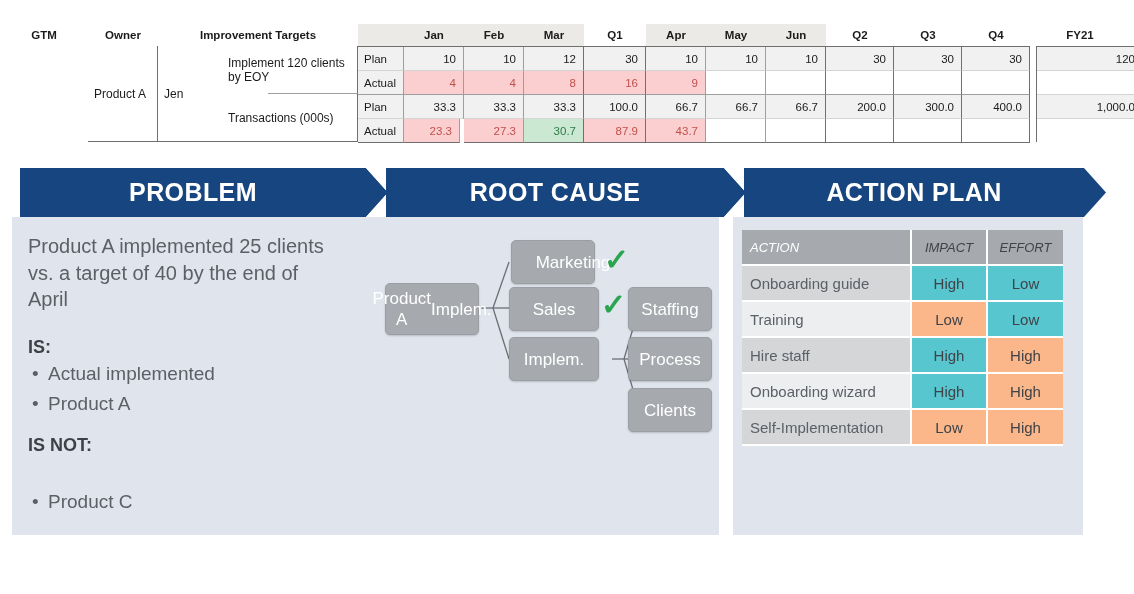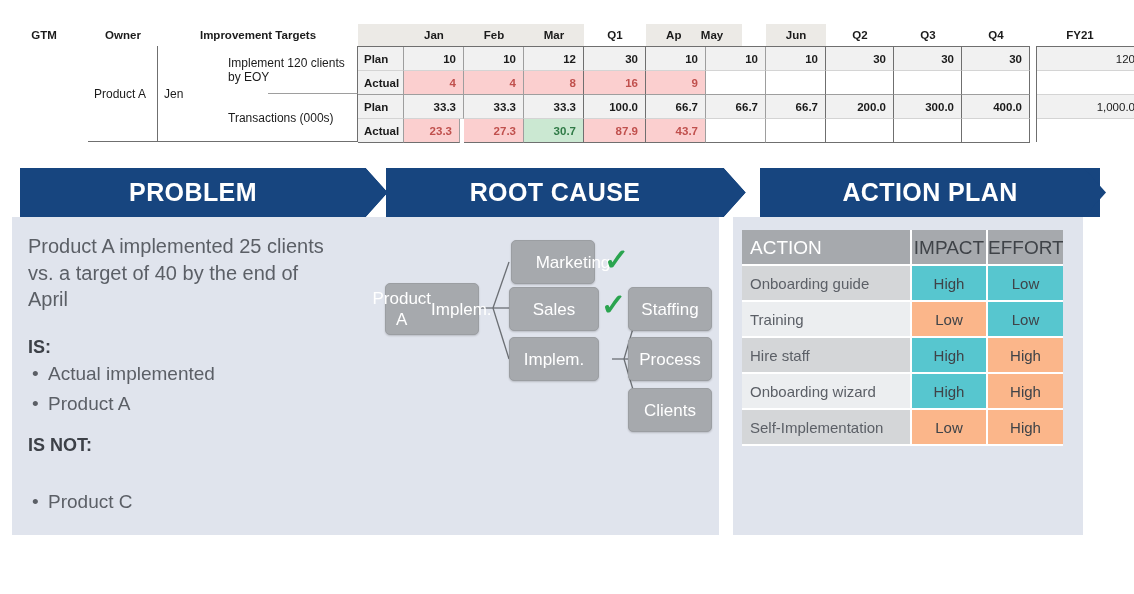--- a/index.html
+++ b/index.html
@@ -24,21 +24,20 @@
     font-size:11.5px; font-weight:bold; color:#1b1b1b;
     text-align:center;
   }
   .mt-h.shaded{ background:#eceae6; }
 
   .mt-grid{
     position:absolute; left:88px; top:22px;
     border-top:1.4px solid #6f6f6f;
     border-left:1.4px solid #6f6f6f;
     box-sizing:border-box;
-    font-weight:bold;
   }
   .mt-row{ position:relative; height:24px; }
   .mt-c{
     position:absolute; top:0; height:24px; line-height:24px;
     box-sizing:border-box;
     border-right:1px solid #9e9e9e;
     border-bottom:1px solid #d4d4d4;
     font-size:11.5px; color:#1b1b1b;
     background:#ffffff;
     overflow:hidden; white-space:nowrap;
@@ -140,21 +139,21 @@
   #ap-table{ position:absolute; left:742px; top:230px; }
   .ap-row{ position:relative; height:36px; }
   .ap-c{
     position:absolute; top:0; height:36px; line-height:36px;
     box-sizing:border-box;
     font-size:15px;
     border-right:2px solid #ffffff;
     border-bottom:2px solid #ffffff;
     overflow:hidden; white-space:nowrap;
   }
-  .ap-c.head{ background:#a6a9ad; color:#ffffff; font-size:19px; }
+  .ap-c.head{ background:#a6a9ad; color:#ffffff; font-size:13px;font-style:italic; }
   .ap-c.action{ padding-left:8px; text-align:left; color:#5b5f66; }
   .ap-c.head.action{ color:#ffffff; }
   .ap-c.center{ text-align:center; color:#3f4348; }
   .ap-c.rowA{ background:#d4d6d8; }
   .ap-c.rowB{ background:#eceef0; }
   .ap-c.teal{ background:#57c6cf; }
   .ap-c.orange{ background:#fbb68a; }
   .ap-c.last{ border-right:none; }
 </style>
 </head>
@@ -165,21 +164,21 @@
   <div class="mt-headrow">
     <div class="mt-h" style="left:0px;width:88px;">GTM</div>
     <div class="mt-h" style="left:88px;width:70px;">Owner</div>
     <div class="mt-h" style="left:158px;width:200px;">Improvement Targets</div>
     <div class="mt-h shaded" style="left:358px;width:46px;"></div>
     <div class="mt-h shaded" style="left:404px;width:60px;">Jan</div>
     <div class="mt-h shaded" style="left:464px;width:60px;">Feb</div>
     <div class="mt-h shaded" style="left:524px;width:60px;">Mar</div>
     <div class="mt-h" style="left:584px;width:62px;">Q1</div>
     <div class="mt-h shaded" style="left:646px;width:60px;">Apr</div>
-    <div class="mt-h shaded" style="left:682px;width:60px;">May</div>
+    <div class="mt-h shaded" style="left:706px;width:60px;">May</div>
     <div class="mt-h shaded" style="left:766px;width:60px;">Jun</div>
     <div class="mt-h" style="left:826px;width:68px;">Q2</div>
     <div class="mt-h" style="left:894px;width:68px;">Q3</div>
     <div class="mt-h" style="left:962px;width:68px;">Q4</div>
     <div class="mt-h" style="left:1036px;width:88px;">FY21</div>
   </div>
 
   <div class="mt-merge" style="left:88px;top:22px;width:70px;height:96px;">Product A</div>
   <div class="mt-merge" style="left:158px;top:22px;width:200px;height:96px;">Jen</div>
   <div class="mt-merge half" style="left:268px;top:22px;width:90px;height:48px;background:transparent;border-right:1.4px solid #6f6f6f;border-bottom:1px solid #9e9e9e;"></div>
@@ -256,21 +255,21 @@
 
 <div id="banner">
   <div class="chev" style="left:20px;width:346px;">PROBLEM</div>
   <div class="chev-tip" style="left:366px;"></div>
   <div class="chev-notch" style="left:366px;"></div>
 
   <div class="chev" style="left:386px;width:338px;">ROOT CAUSE</div>
   <div class="chev-tip" style="left:724px;"></div>
   <div class="chev-notch" style="left:724px;"></div>
 
-  <div class="chev" style="left:760px;width:340px;">ACTION PLAN</div>
+  <div class="chev" style="left:744px;width:340px;">ACTION PLAN</div>
   <div class="chev-tip" style="left:1084px;"></div>
 </div>
 
 <div class="panel" style="left:12px;width:422px;padding-left:32px;">
   <div class="p-lead">Product A implemented 25 clients vs. a target of 40 by the end of April</div>
 
   <div class="p-sub" style="top:120px;">IS:</div>
   <div class="p-li" style="top:146px;"><span class="bullet">•</span><span>Actual implemented</span></div>
   <div class="p-li" style="top:176px;"><span class="bullet">•</span><span>Product A</span></div>
 

